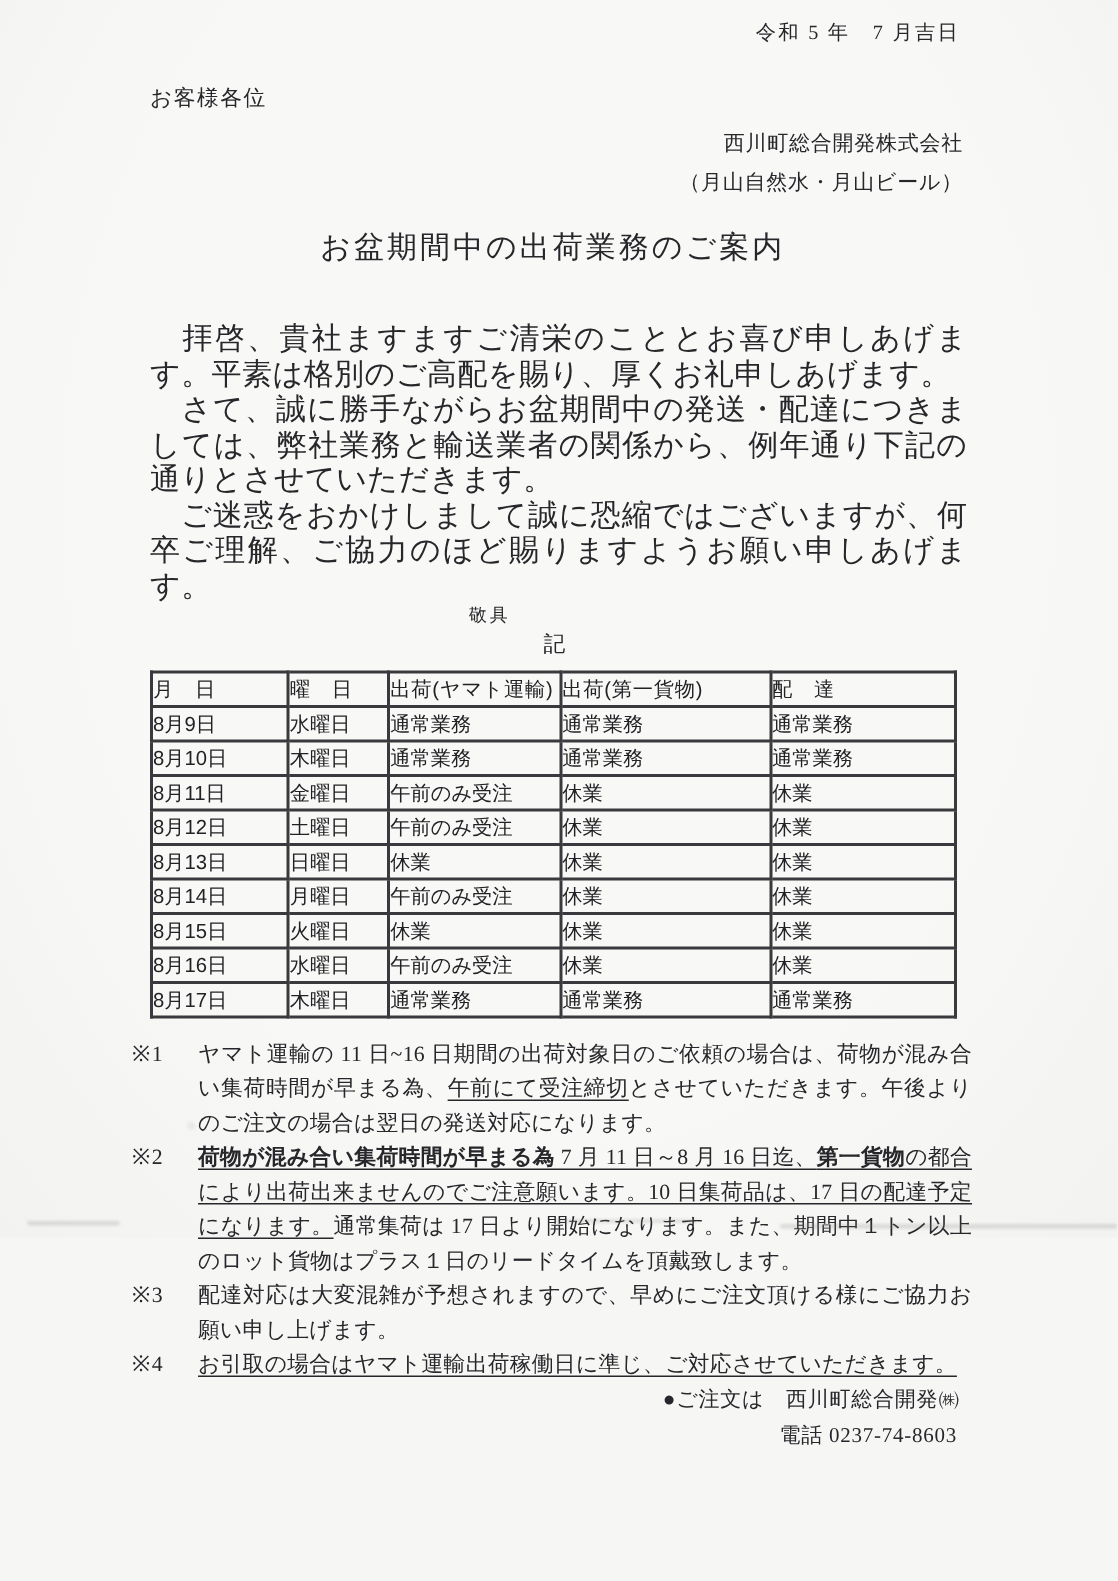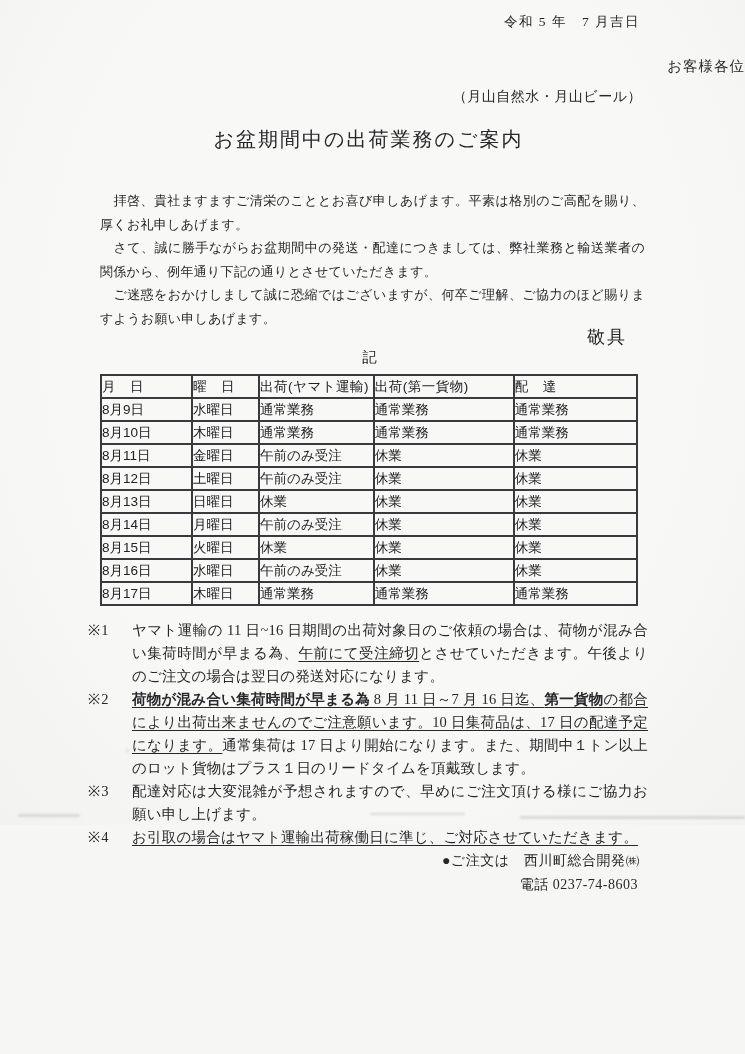--- a/index.html
+++ b/index.html
@@ -13,33 +13,33 @@
   }
   .page {
     position:relative; width:745px; height:825px;
     background:radial-gradient(ellipse at 50% 40%, #f8f8f6 60%, #f2f2f0 100%);
   }
   .date-line {
     padding-top:13px; padding-right:105px;
     text-align:right; font-size:13.5px; line-height:18px; letter-spacing:1.5px;
   }
   .recipient {
-    margin:27px 0 0 100px; font-size:14.5px; line-height:17px; letter-spacing:1px;text-align:right;
+    margin:27px 0 0 100px; font-size:14.5px; line-height:17px; letter-spacing:1px;
   }
   .company-block {
     margin-top:9px; padding-right:103px; text-align:right;
     font-size:14px; line-height:26px; letter-spacing:0.5px;
   }
   .doc-title {
     margin-top:15px; text-align:center; transform:translateX(-4px);
     font-size:20px; line-height:28px; letter-spacing:2px; font-weight:normal;
   }
-  .body-text { margin:36px 100px 0 100px; font-size:13px; line-height:23.5px; text-align:justify; letter-spacing:0.3px; }
+  .body-text { margin:36px 100px 0 100px; font-size:20px; line-height:23.5px; text-align:justify; letter-spacing:0.3px; }
   .body-text p { margin:0; }
-  .closing { margin-top:-3px; padding-right:118px; text-align:right; font-size:18px; line-height:20px; letter-spacing:2px; }
+  .closing { margin-top:-3px; padding-right:92px; text-align:center; font-size:12px; line-height:20px; letter-spacing:2px; }
   .record-mark { text-align:center; transform:translateX(-3px); font-size:14.5px; line-height:21px; }
 
   table.schedule {
     border-collapse:collapse; table-layout:fixed;
     margin:6px 0 0 100px; width:538px;
     font-family:"Liberation Sans","DejaVu Sans",sans-serif;
     font-size:13.5px; color:#222226;
   }
   table.schedule th, table.schedule td {
     border:2px solid #3a3a3e; text-align:left; vertical-align:middle;
@@ -67,20 +67,21 @@
 </head>
 <body>
 
 <div class="page">
 
   <div class="date-line">令和 5 年　7 月吉日</div>
 
   <div class="recipient">お客様各位</div>
 
   <div class="company-block">
+    <div>西川町総合開発株式会社</div>
     <div>（月山自然水・月山ビール）</div>
   </div>
 
   <div class="doc-title">お盆期間中の出荷業務のご案内</div>
 
   <div class="body-text">
     <p>　拝啓、貴社ますますご清栄のこととお喜び申しあげます。平素は格別のご高配を賜り、厚くお礼申しあげます。</p>
     <p>　さて、誠に勝手ながらお盆期間中の発送・配達につきましては、弊社業務と輸送業者の関係から、例年通り下記の通りとさせていただきます。</p>
     <p>　ご迷惑をおかけしまして誠に恐縮ではございますが、何卒ご理解、ご協力のほど賜りますようお願い申しあげます。</p>
   </div>
@@ -173,21 +174,21 @@
       </tbody>
   </table>
 
   <div class="notes" id="notes-list">
       <div class="note-row">
         <div class="note-marker">※1</div>
         <div class="note-body"><span>ヤマト運輸の 11 日~16 日期間の出荷対象日のご依頼の場合は、荷物が混み合い集荷時間が早まる為、</span><span class="u">午前にて受注締切</span><span>とさせていただきます。午後よりのご注文の場合は翌日の発送対応になります。</span></div>
       </div>
       <div class="note-row">
         <div class="note-marker">※2</div>
-        <div class="note-body"><span class="u b">荷物が混み合い集荷時間が早まる為</span><span class="u"> 8 月 11 日～7 月 16 日迄、</span><span class="u b">第一貨物</span><span class="u">の都合により出荷出来ませんのでご注意願います。10 日集荷品は、17 日の配達予定になります。</span><span>通常集荷は 17 日より開始になります。また、期間中１トン以上のロット貨物はプラス１日のリードタイムを頂戴致します。</span></div>
+        <div class="note-body"><span class="u b">荷物が混み合い集荷時間が早まる為</span><span class="u"> 7 月 11 日～8 月 16 日迄、</span><span class="u b">第一貨物</span><span class="u">の都合により出荷出来ませんのでご注意願います。10 日集荷品は、17 日の配達予定になります。</span><span>通常集荷は 17 日より開始になります。また、期間中１トン以上のロット貨物はプラス１日のリードタイムを頂戴致します。</span></div>
       </div>
       <div class="note-row">
         <div class="note-marker">※3</div>
         <div class="note-body"><span>配達対応は大変混雑が予想されますので、早めにご注文頂ける様にご協力お願い申し上げます。</span></div>
       </div>
       <div class="note-row">
         <div class="note-marker">※4</div>
         <div class="note-body"><span class="u">お引取の場合はヤマト運輸出荷稼働日に準じ、ご対応させていただきます。</span></div>
       </div>
     </div>

